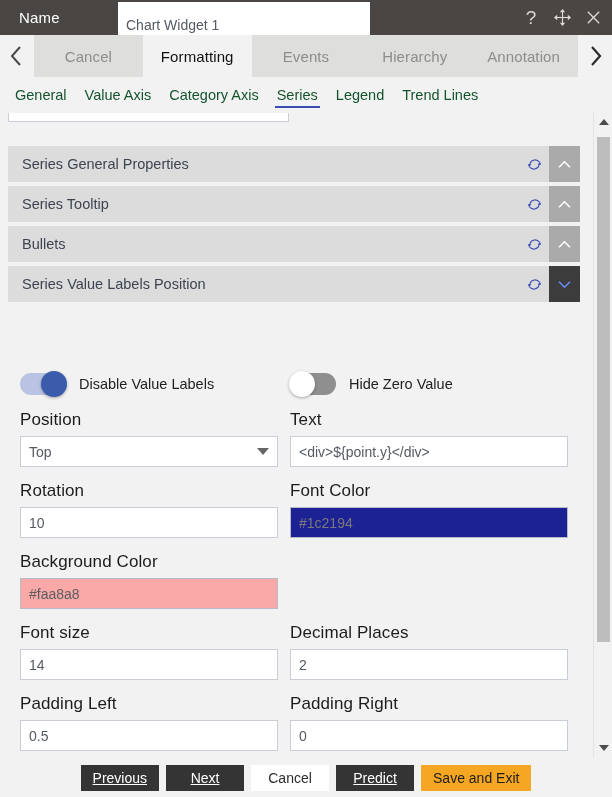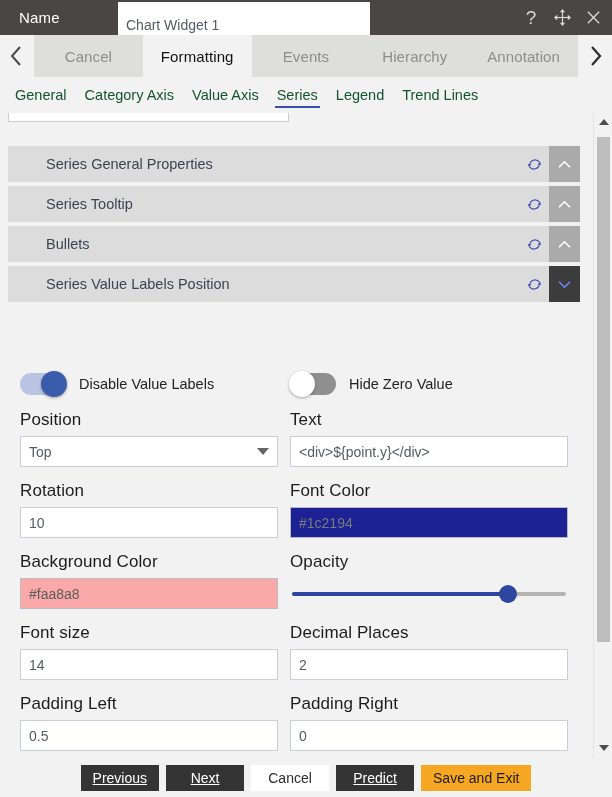--- a/index.html
+++ b/index.html
@@ -79,21 +79,21 @@
   }
   
   .clipped-input {
     position: absolute; left: 8px; top: -22px; width: 281px; height: 31px;
     background: #ffffff; border: 1px solid #c9cdd6;
   }
 
   .acc-list { position: absolute; top: 33px; left: 8px; width: 572px; }
   .acc {
     height: 36px; background: #dcdcdc; margin-bottom: 4px;
-    display: flex; align-items: center; position: relative; padding-left: 24px;
+    display: flex; align-items: center; position: relative;
   }
   .acc .acc-title {
     font-size: 14.5px; color: #3c4451; padding-left: 14px; flex: 1;
   }
   .acc .refresh-btn {
     width: 30px; height: 36px; display: flex; align-items: center;
     justify-content: center; cursor: pointer;
   }
   .acc .refresh-btn.hidden { visibility: hidden; }
   .acc .chev-btn {
@@ -235,22 +235,22 @@
     </div>
     <div class="tab-arrow">
       <svg width="16" height="24" viewBox="0 0 16 24">
         <polyline points="5,3 13,12 5,21" fill="none" stroke="#2b2b2b" stroke-width="2.2"></polyline>
       </svg>
     </div>
   </div>
 
   <div class="subtabrow">
     <div class="subtab">General</div>
+    <div class="subtab">Value Axis</div>
     <div class="subtab">Category Axis</div>
-    <div class="subtab">Value Axis</div>
     <div class="subtab active">Series</div>
     <div class="subtab">Legend</div>
     <div class="subtab">Trend Lines</div>
   </div>
 
   <div class="panel">
     <div class="panel-inner">
 
       <div class="clipped-input"></div>
 
@@ -376,31 +376,20 @@
           </div>
         </div>
 
         <div class="row">
           <div class="col">
             <div class="field">
               <span class="lbl">Background Color</span>
               <input class="inp colorbox" id="bg-color-box" type="text" value="#faa8a8" style="background: rgb(250, 168, 168); color: rgb(93, 93, 93);">
             </div>
           </div>
-          <div class="col right">
-            <div class="field">
-              <span class="lbl">Opacity</span>
-              <div class="slider-wrap">
-                <div class="slider-track">
-                  <div class="slider-fill" id="op-fill" style="width: 79%; background: rgb(47, 70, 160);"></div>
-                  <div class="slider-thumb" id="op-thumb" style="left: 79%; background: rgb(47, 70, 160);"></div>
-                </div>
-              </div>
-            </div>
-          </div>
         </div>
 
         <div class="row">
           <div class="col">
             <div class="field">
               <span class="lbl">Font size</span>
               <input class="inp" type="text" value="14" style="">
             </div>
           </div>
           <div class="col right">

